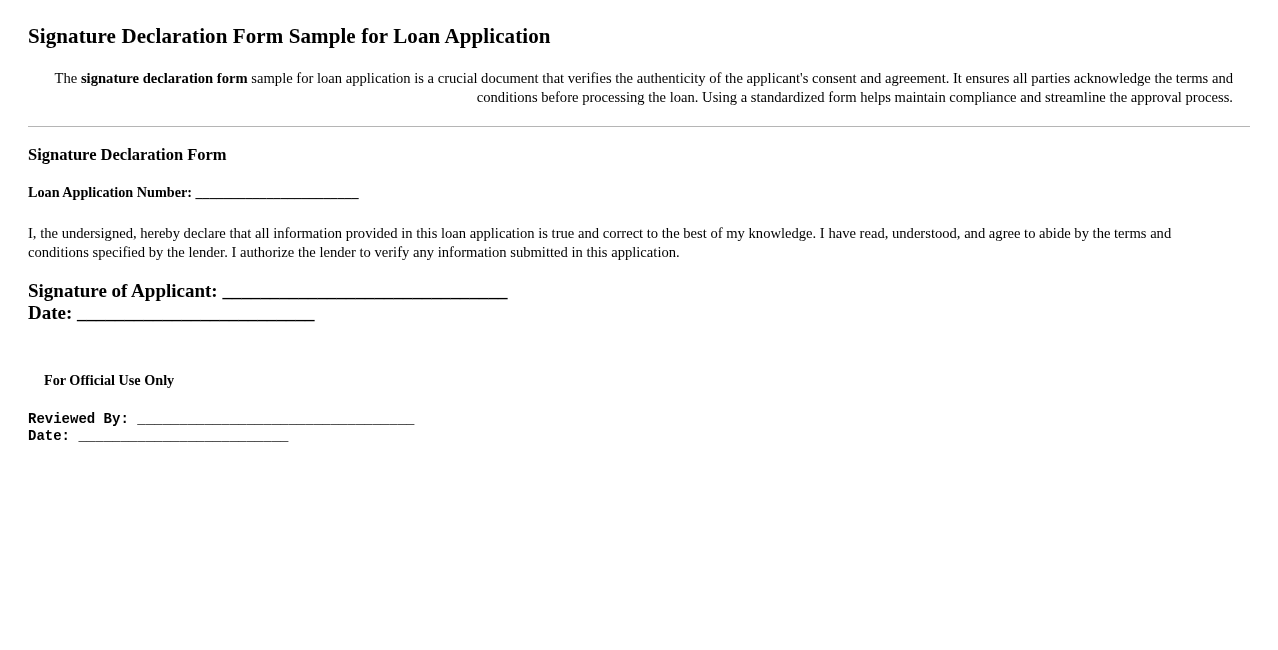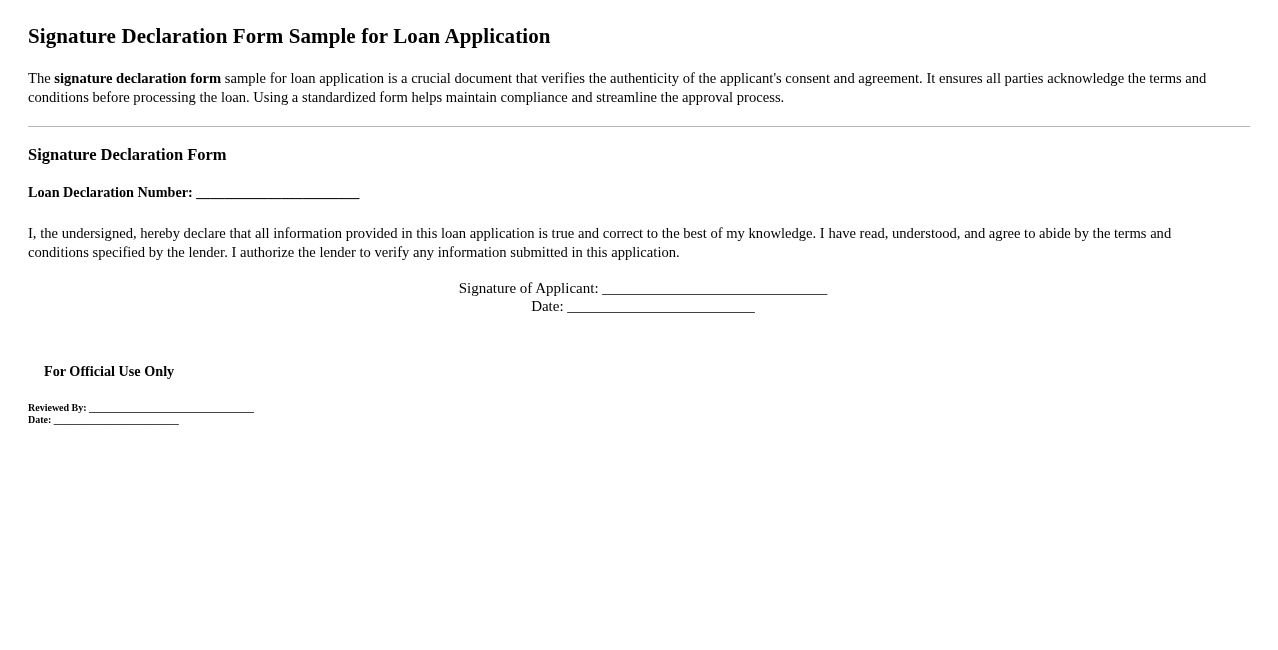--- a/index.html
+++ b/index.html
@@ -24,21 +24,21 @@
     font-weight: bold;
     line-height: 1.2;
     margin: 0 0 20px 0;
     letter-spacing: 0.1px;
   }
   .intro {
     font-size: 14.6px;
     line-height: 1.32;
     margin: 0 0 18px 0;
     max-width: 1205px;
-    text-align: left;
+    text-align: right;
   }
   .intro b { font-weight: bold; }
   .rule {
     border: none;
     border-top: 1px solid #b5b5b5;
     margin: 0 0 18px 0;
     height: 0;
     width: 1222px;
   }
   .section-title {
@@ -59,58 +59,58 @@
     letter-spacing: 0px;
   }
   .declaration {
     font-size: 14.6px;
     font-weight: normal;
     line-height: 1.32;
     margin: 0 0 18px 0;
     max-width: 1195px;
   }
   .sig-block {
-    font-size: 15px;
-    font-weight: normal;
+    font-size: 19px;
+    font-weight: bold;
     line-height: 1.17;
     margin: 0 0 0 0;
     white-space: nowrap;
-    text-align: center;
   }
   .spacer-official {
     height: 48px;
   }
   .official-title {
     font-size: 14.2px;
     font-weight: bold;
     line-height: 1.2;
     margin: 0 0 22px 16px;
   }
   .official-block {
-    font-size: 10px;
+    font-size: 14px;
     font-weight: bold;
     line-height: 1.17;
     white-space: nowrap;
+    font-family: Liberation Mono, monospace;
   }
 </style>
 </head>
 <body>
 
 <div class="page">
 
   <h1 class="doc-title">Signature Declaration Form Sample for Loan Application</h1>
 
   <p class="intro"><span>The </span><b>signature declaration form</b><span> sample for loan application is a crucial document that verifies the authenticity of the applicant's consent and agreement. It ensures all parties acknowledge the terms and conditions before processing the loan. Using a standardized form helps maintain compliance and streamline the approval process.</span></p>
 
   <hr class="rule">
 
   <h2 class="section-title">Signature Declaration Form</h2>
 
 
-  <p class="field-row"><span>Loan Declaration Number:</span> <span class="blank">_______________________</span></p>
+  <p class="field-row"><span>Loan Application Number:</span> <span class="blank">_______________________</span></p>
 
 
 
 
   <p class="declaration">I, the undersigned, hereby declare that all information provided in this loan application is true and correct to the best of my knowledge. I have read, understood, and agree to abide by the terms and conditions specified by the lender. I authorize the lender to verify any information submitted in this application.</p>
 
   <p class="sig-block"><span>Signature of Applicant:</span> <span class="blank">______________________________</span><br><span>Date:</span> <span class="blank">_________________________</span></p>
 
   <div class="spacer-official"></div>
 

